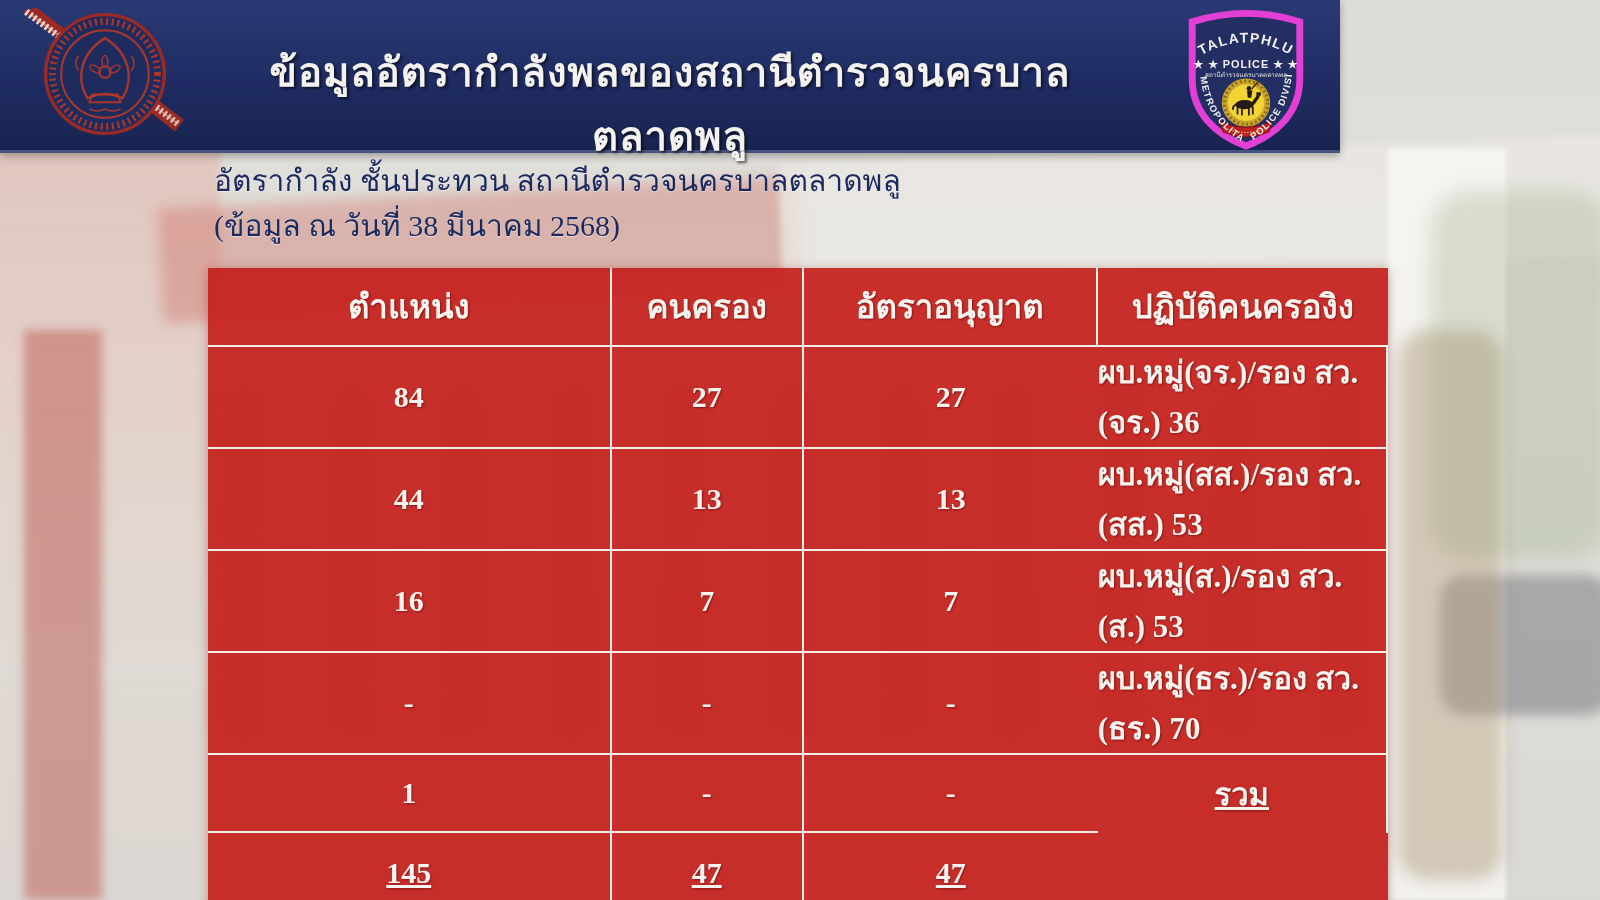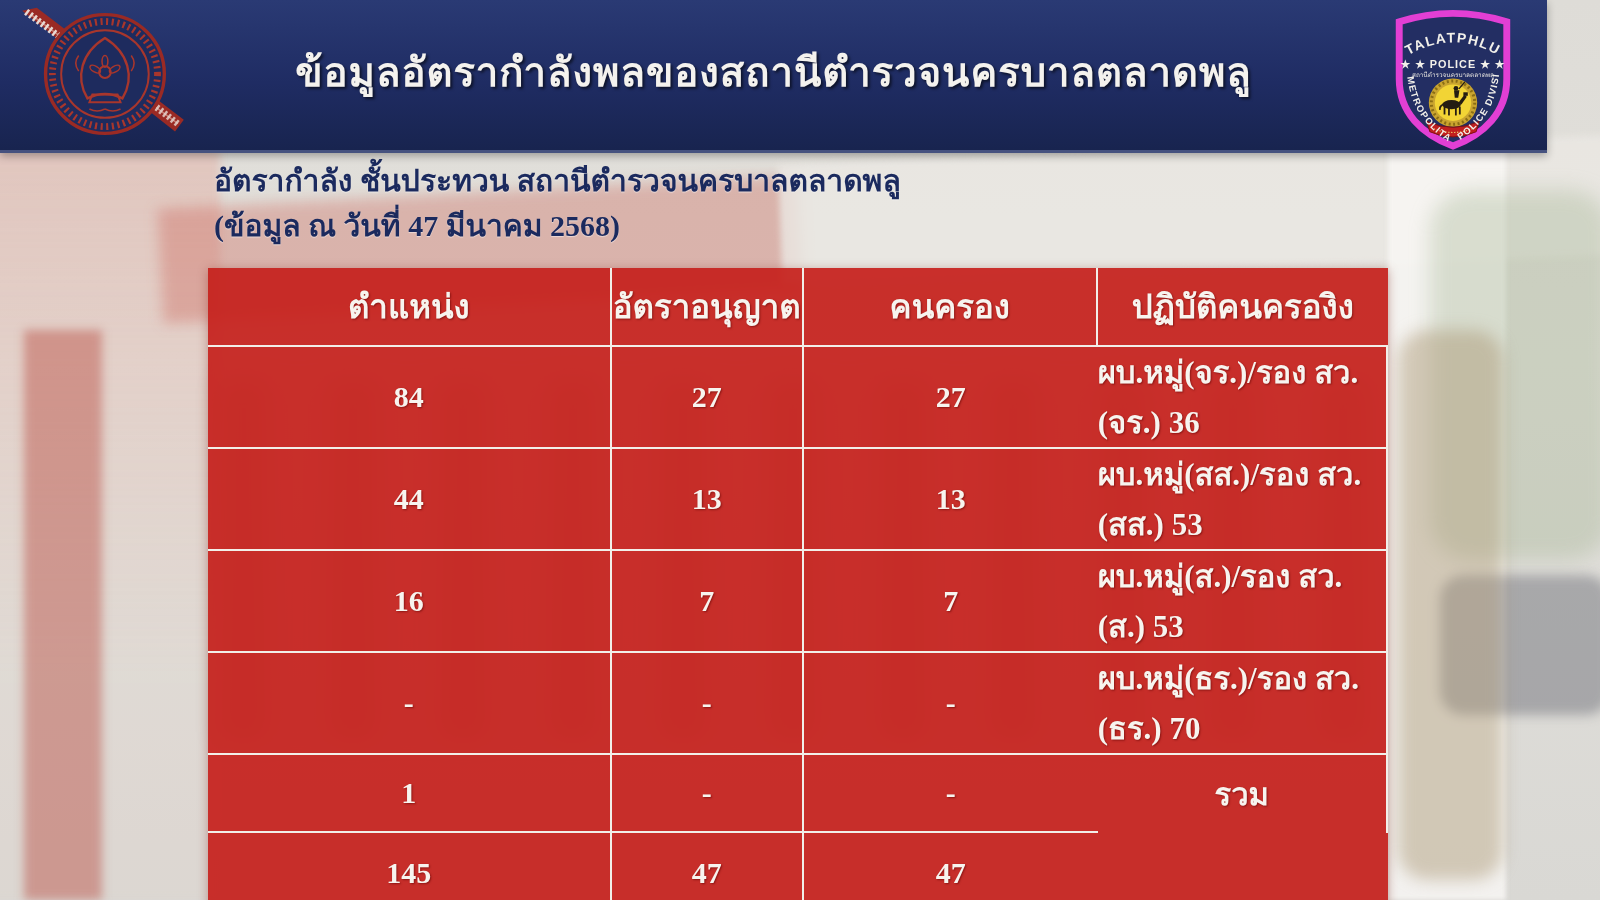--- a/index.html
+++ b/index.html
@@ -15,41 +15,41 @@
       transform:rotate(-3deg);filter:blur(7px);}
   .bg-overpass{left:780px;top:150px;width:830px;height:120px;background:rgba(235,233,228,.8);
       transform:rotate(-2deg);filter:blur(3px);}
   .bg-officers{left:220px;top:380px;width:1160px;height:360px;filter:blur(12px);opacity:.5;
       background:repeating-linear-gradient(90deg,rgba(118,92,70,.45) 0 46px,rgba(190,170,150,.12) 46px 110px);}
   .bg-white-pillar{left:1388px;top:148px;width:118px;height:752px;background:rgba(249,248,245,.8);filter:blur(2px);}
   .bg-trees{left:1430px;top:190px;width:180px;height:370px;background:rgba(148,168,128,.30);filter:blur(10px);border-radius:40px;}
   .bg-car{left:1440px;top:575px;width:170px;height:140px;background:rgba(66,70,82,.35);filter:blur(6px);border-radius:24px;}
   .bg-officer-right{left:1398px;top:330px;width:105px;height:550px;background:rgba(168,148,112,.45);filter:blur(8px);border-radius:30px;}
   
-  .header{position:absolute;left:0;top:0;width:1547px;height:150px;z-index:3;
+  .header{position:absolute;left:0;top:0;width:1340px;height:150px;z-index:3;
       background:linear-gradient(180deg,#2a3a74 0%,#1f2c63 55%,#18244f 100%);
       border-bottom:3px solid #46527f;box-shadow:0 3px 8px rgba(0,0,0,.3);}
   .title{position:absolute;left:195px;right:195px;top:40px;text-align:center;
       font-weight:bold;font-size:40px;letter-spacing:1px;color:#f4f2ee;
       text-shadow:2px 2px 3px rgba(0,0,0,.6);}
   .seal{position:absolute;left:10px;top:2px;width:186px;height:146px;}
   .badge{position:absolute;right:26px;top:2px;width:136px;height:148px;}
   
   .subtitle{position:absolute;left:214px;top:158px;z-index:2;color:#1b2a5e;
-      font-weight:bold;font-size:30px;line-height:1.5;text-shadow:0 1px 1px rgba(255,255,255,.5);}
+      font-weight:normal;font-size:30px;line-height:1.5;text-shadow:0 1px 1px rgba(255,255,255,.5);}
   
   .ptable{position:absolute;left:208px;top:268px;width:1180px;height:644px;z-index:2;
       background:rgba(198,31,27,.92);display:grid;
       grid-template-columns:34.2% 16.3% 24.9% 24.6%;grid-template-rows:repeat(7,1fr);
       box-shadow:0 2px 10px rgba(120,20,15,.35);}
   .cell{display:flex;align-items:center;justify-content:center;
       border-right:2px solid #f2efe9;border-bottom:2px solid #f2efe9;
       color:#f7f4ef;font-weight:bold;text-shadow:1px 1px 2px rgba(90,0,0,.55);}
   .cell.c4{border-right:none;}
-  .cell.rlast{border-bottom:none;}
+  .cell.rlast{border-bottom:none;text-decoration:underline;}
   .cell.head{font-size:33px;}
   .cell.pos{font-size:31px;}
   .cell.num{font-size:30px;}
 </style>
 </head>
 <body>
 
 <div class="slide">
 
   <div class="bg bg-building-left"></div>
@@ -123,28 +123,28 @@
         <textPath href="#arcLeft" startOffset="2">METROPOLITAN</textPath>
       </text>
       <text font-family="Liberation Sans, sans-serif" font-size="9.5" font-weight="bold" fill="#f2f0ea" letter-spacing="1.2">
         <textPath href="#arcRight" startOffset="2">POLICE DIVISION 8</textPath>
       </text>
     </svg>
   </div>
 
   <div class="subtitle">
     <div>อัตรากำลัง ชั้นประทวน สถานีตำรวจนครบาลตลาดพลู</div>
-    <div>(ข้อมูล ณ วันที่ 47 มีนาคม 2568)</div>
+    <div>(ข้อมูล ณ วันที่ 38 มีนาคม 2568)</div>
   </div>
 
   <div class="ptable">
 
     <div class="cell head c1">ตำแหน่ง</div>
+    <div class="cell head c3">คนครอง</div>
     <div class="cell head c2">อัตราอนุญาต</div>
-    <div class="cell head c3">คนครอง</div>
     <div class="cell head c4">ปฏิบัติคนครองิง</div>
 
     <div class="cell num c2">84</div>
     <div class="cell num c3">27</div>
     <div class="cell num c4">27</div>
 
     <div class="cell pos c1">ผบ.หมู่(จร.)/รอง สว.(จร.) 36</div>
     <div class="cell num c2">44</div>
     <div class="cell num c3">13</div>
     <div class="cell num c4">13</div>

